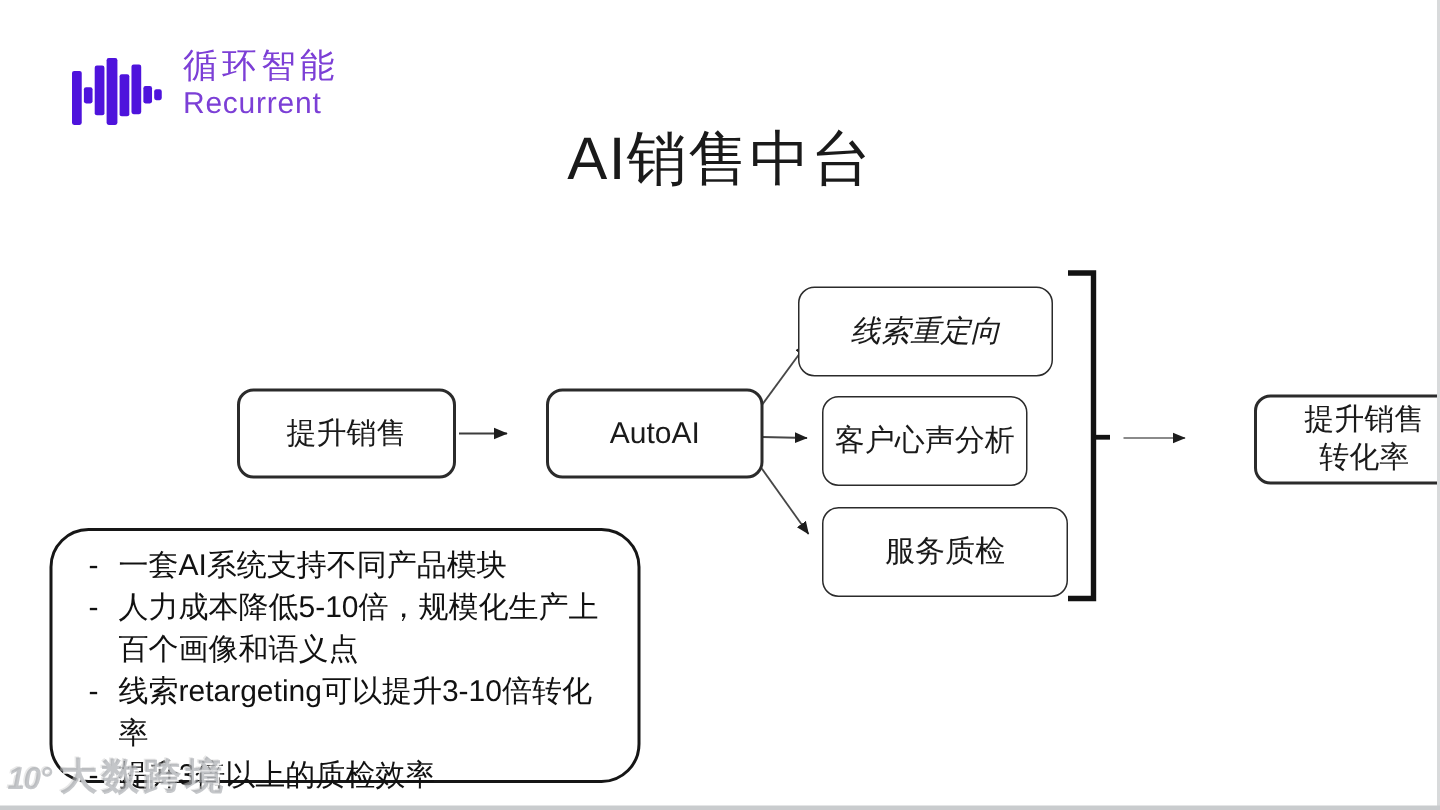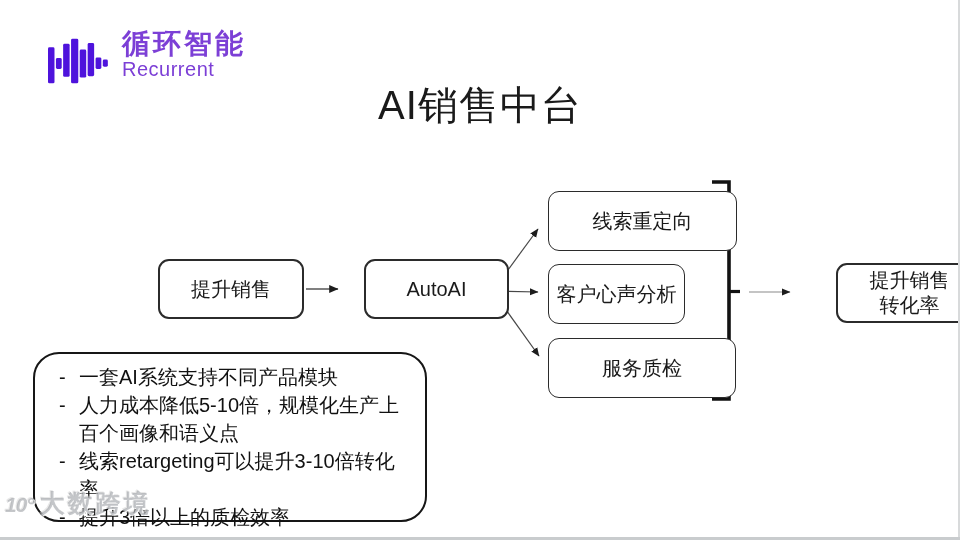--- a/index.html
+++ b/index.html
@@ -18,21 +18,21 @@
   }
   .slide-edge-right {
     position: absolute; right: 0; top: 0; width: 2px; height: 540px;
     background: #d8dadb;
   }
 
   
   .brand { position: absolute; left: 48px; top: 30px; display: flex; align-items: flex-start; }
   .brand-icon { width: 62px; height: 50px; margin-top: 6px; }
   .brand-names { margin-left: 12px; color: var(--brand-text-color, #7c3fd6); }
-  .brand-cn { font-size: 28px; letter-spacing: 3px; line-height: 27px; font-weight: 700; text-align: center; }
+  .brand-cn { font-size: 23px; letter-spacing: 3px; line-height: 27px; font-weight: 400; text-align: center; }
   .brand-en { font-size: 20px; line-height: 24px; letter-spacing: 0.5px; font-weight: 400; }
 
   
   .page-title {
     position: absolute; left: 0; top: 78px; width: 960px;
     text-align: center;
     font-size: 40px; font-weight: 500; color: #1a1a1a;
     letter-spacing: 1px;
   }
 
@@ -43,40 +43,40 @@
     position: absolute;
     background: #ffffff;
     border: 2px solid #2b2b2b;
     border-radius: 11px;
     display: flex; align-items: center; justify-content: center;
     font-size: 20px; color: #1a1a1a;
     text-align: center; line-height: 25px;
   }
   .node-pain    { left: 158px; top: 259px; width: 146px; height: 60px; }
   .node-autoai  { left: 348px; top: 259px; width: 145px; height: 60px; margin-left: 16px; }
-  .node-prod-0  { left: 548px; top: 191px; width: 189px; height: 60px; border-width: 1.8px; }
+  .node-prod-0  { left: 532px; top: 191px; width: 170px; height: 60px; border-width: 1.8px; font-style: italic; }
   .node-prod-1  { left: 548px; top: 264px; width: 137px; height: 60px; border-width: 1.8px; }
-  .node-prod-2  { left: 548px; top: 338px; width: 188px; height: 60px; border-width: 1.8px; }
+  .node-prod-2  { left: 548px; top: 338px; width: 164px; height: 60px; border-width: 1.8px; }
   .node-outcome { left: 800px; top: 263px; width: 147px; height: 60px; flex-direction: column; margin-left: 36px; }
 
   
   .notes-panel {
     position: absolute; left: 33px; top: 352px;
     width: 394px; height: 170px;
     border: 2.5px solid #161616; border-radius: 26px;
     background: #ffffff;
     padding: 9px 12px 0 18px;
   }
   .note-row { display: flex; align-items: flex-start; font-size: 20px; line-height: 28px; color: #111; }
   .note-dash { width: 26px; flex: 0 0 26px; text-align: left; padding-left: 6px; }
   .note-text { flex: 1; max-width: 332px; }
 
   
   .watermark {
-    position: absolute; left: 5px; top: 487px;
+    position: absolute; left: 5px; top: 501px;
     display: flex; align-items: baseline;
     color: rgba(150,153,158,0.55);
     text-shadow: 1px 1px 0 rgba(255,255,255,0.9), -1px -1px 0 rgba(210,210,210,0.5);
     font-weight: bold; z-index: 6;
     pointer-events: none;
   }
   .watermark-icon { font-size: 21px; font-style: italic; letter-spacing: -1px; margin-right: 6px; }
   .watermark-text { font-size: 25px; letter-spacing: 3px; }
 </style>
 </head>

